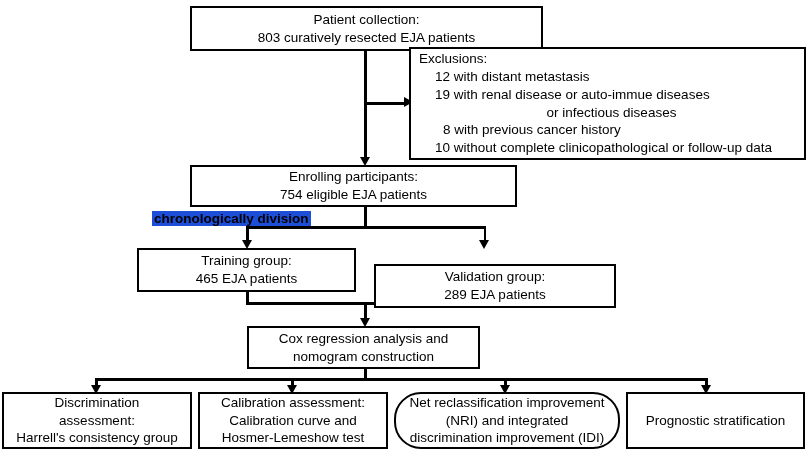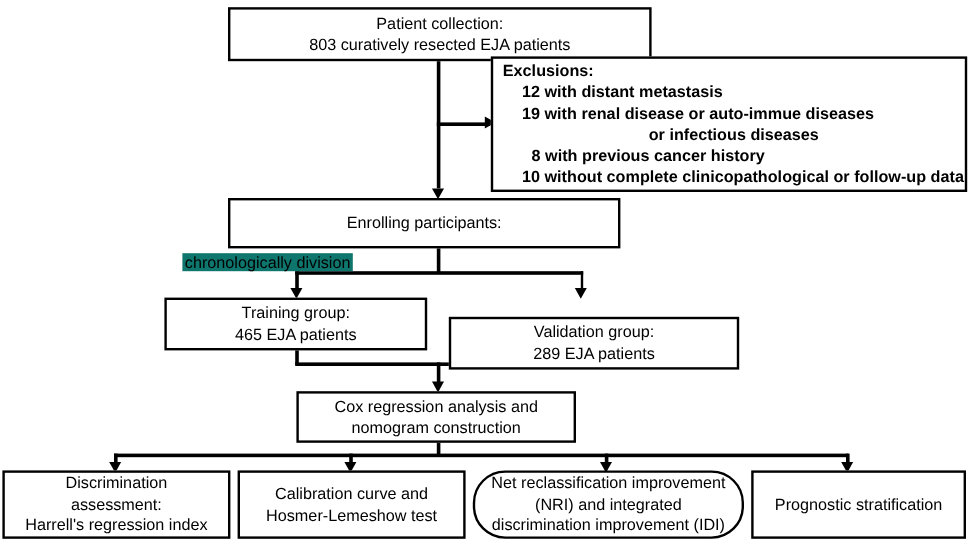--- a/index.html
+++ b/index.html
@@ -35,36 +35,36 @@
     white-space: nowrap;
   }
   .node.left-align {
     align-items: flex-start;
     text-align: left;
     padding-left: 8px;
   }
   .node.left-align .line {
     display: block;
     width: 100%;
-    font-weight: bold;
   }
   .excl-head { text-align: left; }
   .excl-item { text-align: left; padding-left: 16px; }
   .excl-cont { text-align: center; padding-left: 0; }
   .excl-item.ind8 { padding-left: 24px; }
 
   .free-label {
     position: absolute;
     font-family: "Liberation Sans", sans-serif;
     font-size: 13.5px;
     color: #000000;
     white-space: nowrap;
     z-index: 4;
-    background: #0f766e;
+    background: #1d4ed8;
     padding: 0 2px;
+    font-weight: bold;
   }
 
   
   .vline {
     position: absolute;
     width: 2.5px;
     background: #000000;
     z-index: 1;
   }
   .hline {
@@ -141,20 +141,21 @@
     <span class="line excl-head">Exclusions:</span>
     <span class="line excl-item">12 with distant metastasis</span>
     <span class="line excl-item">19 with renal disease or auto-immue diseases</span>
     <span class="line excl-cont">or infectious diseases</span>
     <span class="line excl-item ind8">8 with previous cancer history</span>
     <span class="line excl-item">10 without complete clinicopathological or follow-up data</span>
   </div>
 
   <div class="node" style="left:190px; top:165px; width:327px; height:42px;">
     <span class="line">Enrolling participants:</span>
+    <span class="line">754 eligible EJA patients</span>
   </div>
 
   <div class="free-label" style="left:152px; top:211px;">chronologically division</div>
 
   <div class="node" style="left:137px; top:248px; width:219px; height:44px;">
     <span class="line">Training group:</span>
     <span class="line">465 EJA patients</span>
   </div>
 
   <div class="node" style="left:374px; top:264px; width:242px; height:44px;">
@@ -163,24 +164,25 @@
   </div>
 
   <div class="node" style="left:247px; top:326px; width:233px; height:43px;">
     <span class="line">Cox regression analysis and</span>
     <span class="line">nomogram construction</span>
   </div>
 
   <div class="node" style="left:2px; top:392px; width:190px; height:57px;">
     <span class="line">Discrimination</span>
     <span class="line">assessment:</span>
-    <span class="line">Harrell's regression index</span>
+    <span class="line">Harrell's consistency group</span>
   </div>
 
   <div class="node" style="left:198px; top:392px; width:190px; height:57px;">
+    <span class="line">Calibration assessment:</span>
     <span class="line">Calibration curve and</span>
     <span class="line">Hosmer-Lemeshow test</span>
   </div>
 
   <div class="node" style="left:394px; top:392px; width:226px; height:57px;border-radius:27px;">
     <span class="line">Net reclassification improvement</span>
     <span class="line">(NRI) and integrated</span>
     <span class="line">discrimination improvement (IDI)</span>
   </div>
 

